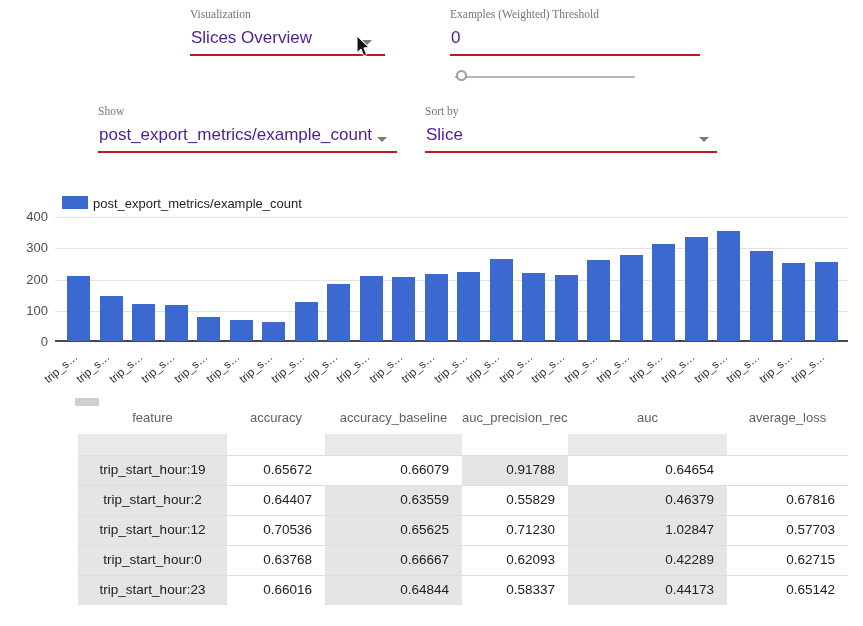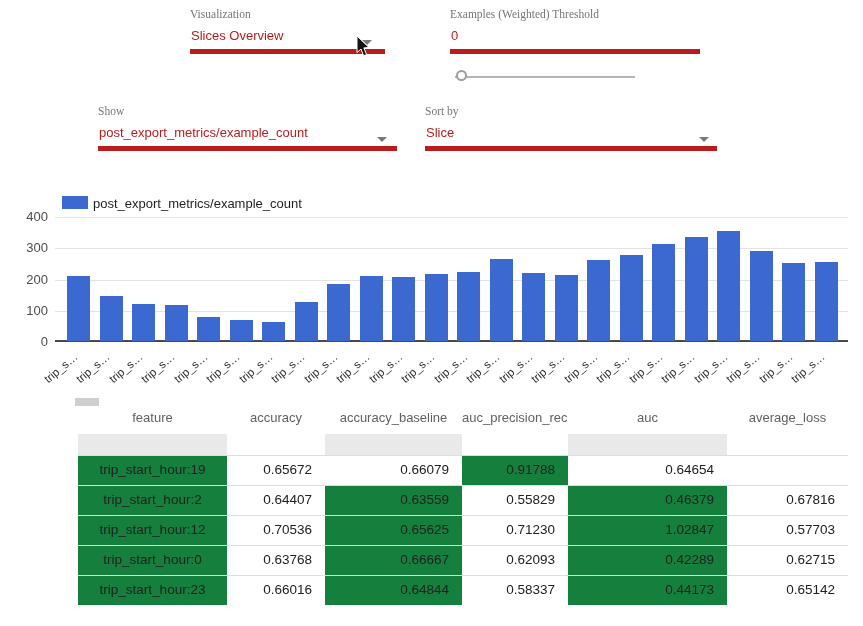--- a/index.html
+++ b/index.html
@@ -5,22 +5,22 @@
   html,body{margin:0;padding:0;}
   body{
     width:863px;height:626px;position:relative;overflow:hidden;
     background:#ffffff;font-family:"Liberation Sans", sans-serif;
     -webkit-font-smoothing:antialiased;
   }
   
   .field{position:absolute;}
   .flabel{font-size:11.5px;color:#757575;line-height:13px;font-family:Liberation Serif, serif;}
   .fvalue{
-    position:relative;font-size:13px;color:#b91c1c;
-    padding:7px 26px 6px 1px;border-bottom:5px solid #b91c1c;
+    position:relative;font-size:17px;color:#4c1d95;
+    padding:7px 26px 6px 1px;border-bottom:2px solid #b91c1c;
     white-space:nowrap;overflow:hidden;
   }
   .dd-arrow{
     position:absolute;width:0;height:0;top:19px;
     border-left:5px solid transparent;border-right:5px solid transparent;
     border-top:5px solid #797979;
   }
   
   .slider{position:absolute;left:455px;top:69px;width:180px;height:16px;}
   .slider .track{position:absolute;left:0;right:0;top:7px;height:2px;background:#b5b5b5;}
@@ -49,21 +49,21 @@
   #table-corner{position:absolute;left:75px;top:398px;width:24px;height:8px;background:#cfcfcf;}
   #metrics-table{position:absolute;left:78px;top:400px;width:770px;}
   .trow{display:grid;grid-template-columns:149px 98px 137px 106px 159px 121px;}
   .hrow{height:34px;align-items:end;}
   .hcell{font-size:13px;color:#616161;text-align:center;padding-bottom:9px;white-space:nowrap;overflow:hidden;}
   .frow{height:21px;}
   .fcell{height:21px;}
   .fcell.shade{background:#e9e9e9;}
   .brow{height:29px;border-top:1px solid #dedede;}
   .bcell{font-size:13.5px;color:#212121;line-height:28px;white-space:nowrap;overflow:hidden;}
-  .bcell.shade{background:#15803d;}
+  .bcell.shade{background:#e5e5e5;}
   .bcell.feat{text-align:center;}
   .bcell.num{text-align:right;padding-right:13px;}
   
   #mouse-cursor{position:absolute;left:356px;top:36px;z-index:50;}
 </style>
 </head>
 <body>
 
 <div class="field" style="left:190px;top:8px;width:195px;">
   <div class="flabel">Visualization</div>

